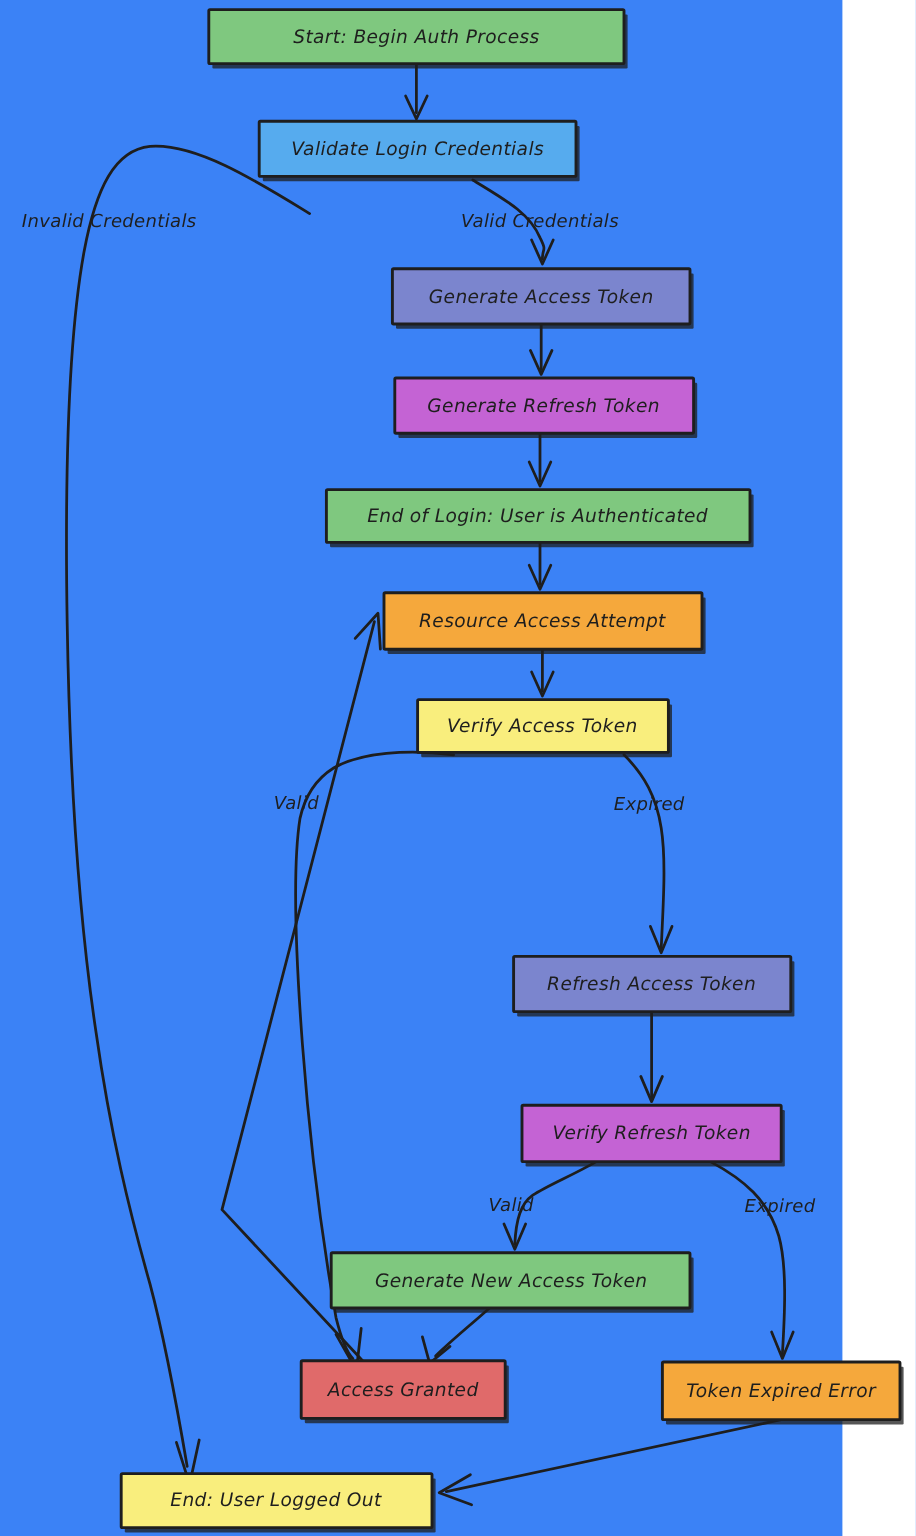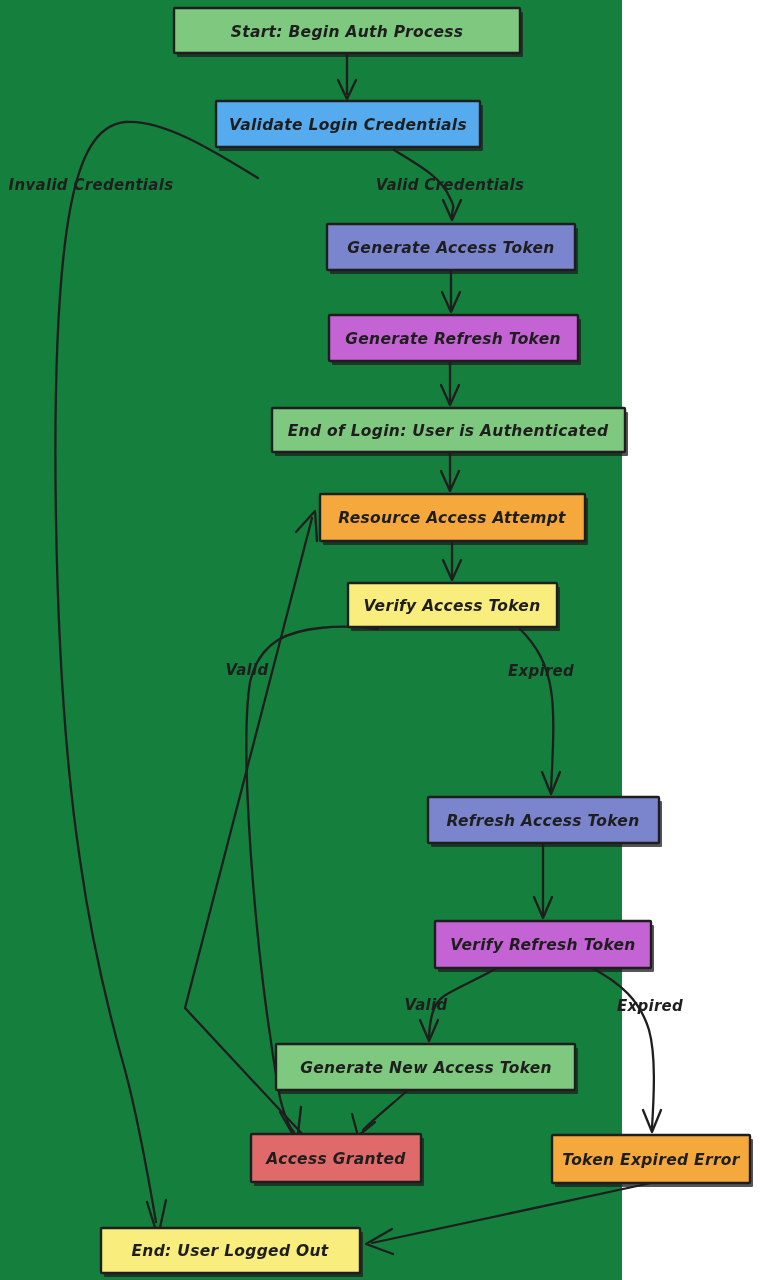--- a/index.html
+++ b/index.html
@@ -8,24 +8,23 @@
     background: #ffffff;
   }
   body {
     width: 763px;
     height: 1280px;
     font-family: "DejaVu Sans", sans-serif;
     overflow: hidden;
   }
   #diagram-root {
     position: relative;
-    width: 622px;
+    width: 702px;
     height: 1280px;
-    background: #15803d;
-    font-weight: bold;
+    background: #3b82f6;
   }
   svg#flow {
     position: absolute;
     top: 0;
     left: 0;
     width: 763px;
     height: 1280px;
   }
   .node-rect {
     stroke: #1e1e1e;

